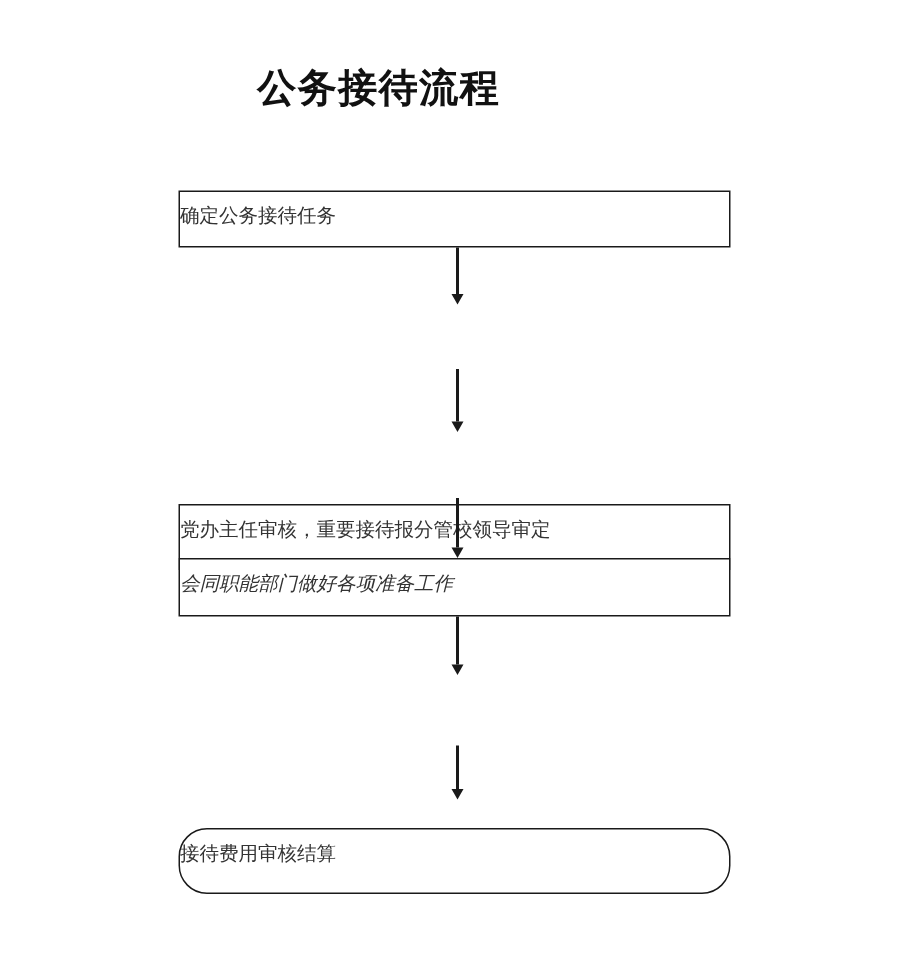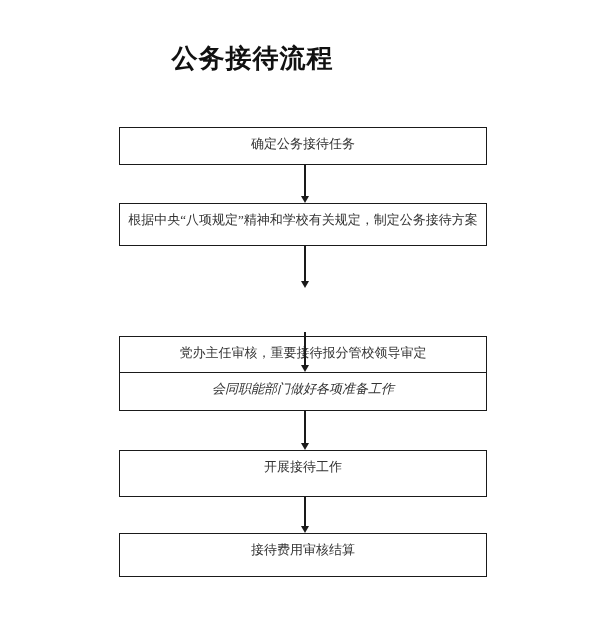--- a/index.html
+++ b/index.html
@@ -29,36 +29,36 @@
     color: #111111;
   }
   .step {
     position: absolute;
     left: 119px;
     width: 368px;
     box-sizing: border-box;
     border: 1.5px solid #1a1a1a;
     background: #ffffff;
     display: flex;
-    justify-content: center;
+    justify-content: flex-start;
     align-items: flex-start;
     padding-top: 7px;
     font-size: 13px;
     line-height: 17px;
     color: #333333;
     letter-spacing: 0;
     white-space: nowrap;
     text-align: center;
   }
   .s1 { top: 127px; height: 38px; }
   .s2 { top: 203px; height: 43px; }
   .s3 { top: 288px; height: 44px; margin-top: 48px; }
   .s4 { top: 372px; height: 39px; font-style: italic; }
   .s5 { top: 450px; height: 47px; }
-  .s6 { top: 533px; height: 44px; }
+  .s6 { top: 552px; height: 44px; border-radius: 19px; }
 
   .arrow {
     position: absolute;
     left: 299px;
     width: 12px;
     display: flex;
     flex-direction: column;
     align-items: center;
   }
   .a1 { top: 165px; height: 38px; }
@@ -88,23 +88,20 @@
 
   <div class="step s1">
     <span>确定公务接待任务</span>
   </div>
 
   <div class="arrow a1">
     <div class="arrow-line"></div>
     <div class="arrow-head"></div>
   </div>
 
-  <div class="step s2">
-    <span>根据中央“八项规定”精神和学校有关规定，制定公务接待方案</span>
-  </div>
 
   <div class="arrow a2">
     <div class="arrow-line"></div>
     <div class="arrow-head"></div>
   </div>
 
   <div class="step s3">
     <span>党办主任审核，重要接待报分管校领导审定</span>
   </div>
 
@@ -115,23 +112,20 @@
 
   <div class="step s4">
     <span>会同职能部门做好各项准备工作</span>
   </div>
 
   <div class="arrow a4">
     <div class="arrow-line"></div>
     <div class="arrow-head"></div>
   </div>
 
-  <div class="step s5">
-    <span>开展接待工作</span>
-  </div>
 
   <div class="arrow a5">
     <div class="arrow-line"></div>
     <div class="arrow-head"></div>
   </div>
 
   <div class="step s6">
     <span>接待费用审核结算</span>
   </div>
 

